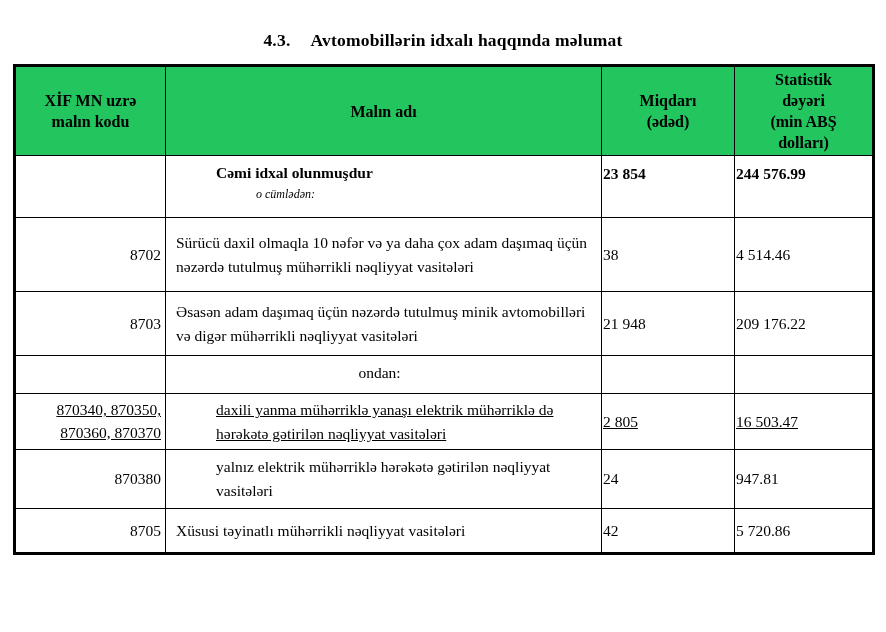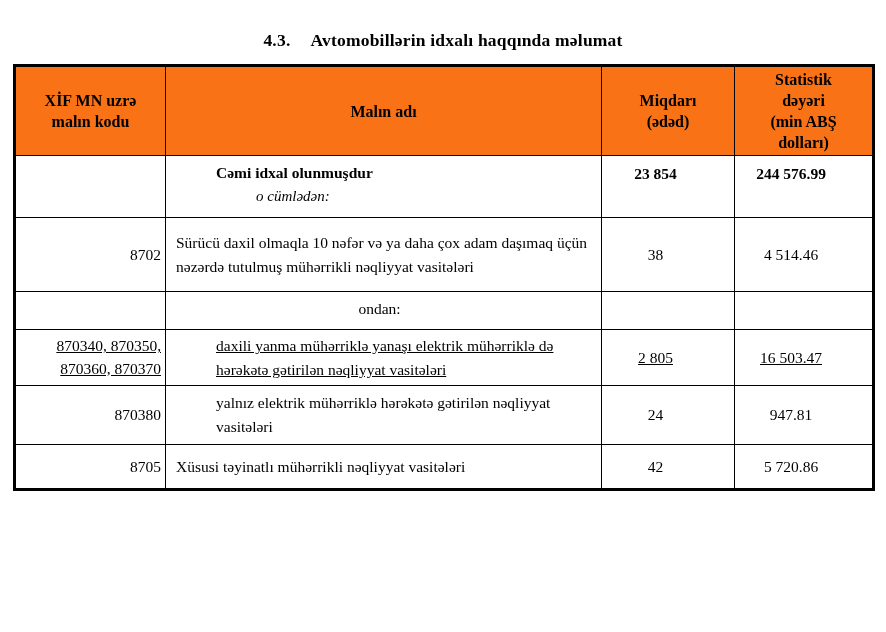--- a/index.html
+++ b/index.html
@@ -40,21 +40,21 @@
   .main-table col.c-code  { width: 151px; }
   .main-table col.c-name  { width: 436px; }
   .main-table col.c-qty   { width: 133px; }
   .main-table col.c-value { width: 139px; }
   .main-table th, .main-table td {
     border: 1.5px solid #000;
     vertical-align: middle;
     overflow: hidden;
   }
   .main-table th {
-    background: #f97316;
+    background: #22c55e;
     font-weight: bold;
     font-size: 16px;
     text-align: center;
     white-space: pre-line;
     line-height: 1.32;
     padding: 2px 4px;
   }
   tr.header-row   { height: 90px; }
   tr.row-total    { height: 62px; }
   tr.row-8702     { height: 74px; }
@@ -69,41 +69,41 @@
     text-align: right;
     line-height: 1.45;
     padding: 0 4px;
   }
   td.name-cell {
     text-align: left;
     padding: 2px 8px 2px 10px;
     line-height: 1.55;
   }
   td.qty-cell, td.value-cell {
-    text-align: center;
+    text-align: left;
     padding-right: 26px;
     white-space: nowrap;
   }
   
   tr.row-total td { vertical-align: top; }
   tr.row-total td.name-cell { padding-top: 5px; }
   tr.row-total td.qty-cell, tr.row-total td.value-cell {
     font-weight: bold;
     padding-top: 9px;
   }
   .name-main {
     display: block;
     font-weight: bold;
     padding-left: 40px;
   }
   .name-sub {
     display: block;
     font-style: italic;
     padding-left: 80px;
-    font-size: 15px;
+    font-size: 12px;
   }
   
   tr.row-ondan td.name-cell {
     text-align: center;
     padding-left: 0;
     vertical-align: top;
     padding-top: 5px;
   }
   
   tr.indent-row td.name-cell { padding-left: 50px; }
@@ -146,20 +146,26 @@
         </td>
         <td class="qty-cell">23 854</td>
         <td class="value-cell">244 576.99</td>
       </tr>
       <tr class="row-8702">
         <td class="code-cell">8702</td>
         <td class="name-cell">Sürücü daxil olmaqla 10 nəfər və ya daha çox adam daşımaq üçün nəzərdə tutulmuş mühərrikli nəqliyyat vasitələri</td>
         <td class="qty-cell">38</td>
         <td class="value-cell">4 514.46</td>
       </tr>
+      <tr class="row-8703">
+        <td class="code-cell">8703</td>
+        <td class="name-cell">Əsasən adam daşımaq üçün nəzərdə tutulmuş minik avtomobilləri və digər mühərrikli nəqliyyat vasitələri</td>
+        <td class="qty-cell">21 948</td>
+        <td class="value-cell">209 176.22</td>
+      </tr>
       <tr class="row-ondan">
         <td class="code-cell"></td>
         <td class="name-cell">ondan:</td>
         <td class="qty-cell"></td>
         <td class="value-cell"></td>
       </tr>
       <tr class="row-8703xx indent-row">
         <td class="code-cell">870340, 870350, 870360, 870370</td>
         <td class="name-cell">daxili yanma mühərriklə yanaşı elektrik mühərriklə də hərəkətə gətirilən nəqliyyat vasitələri</td>
         <td class="qty-cell">2 805</td>

